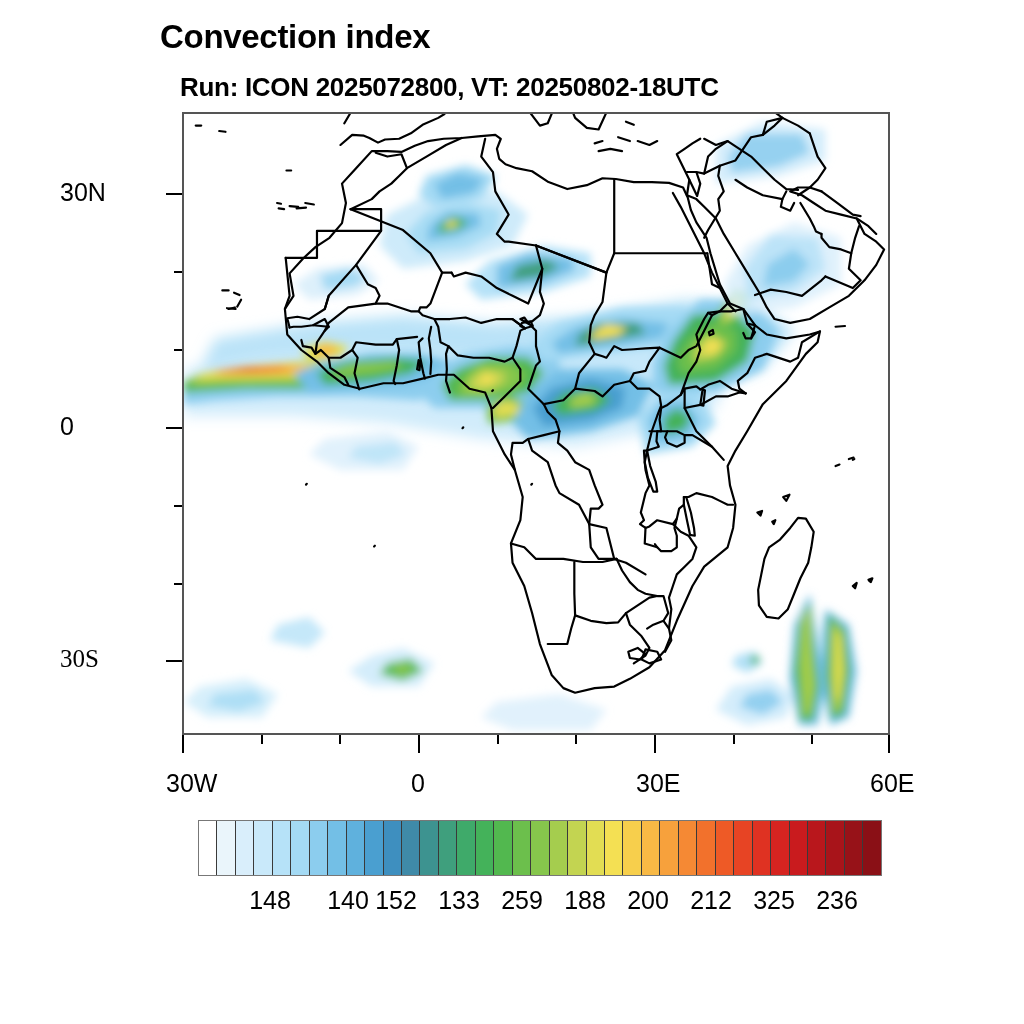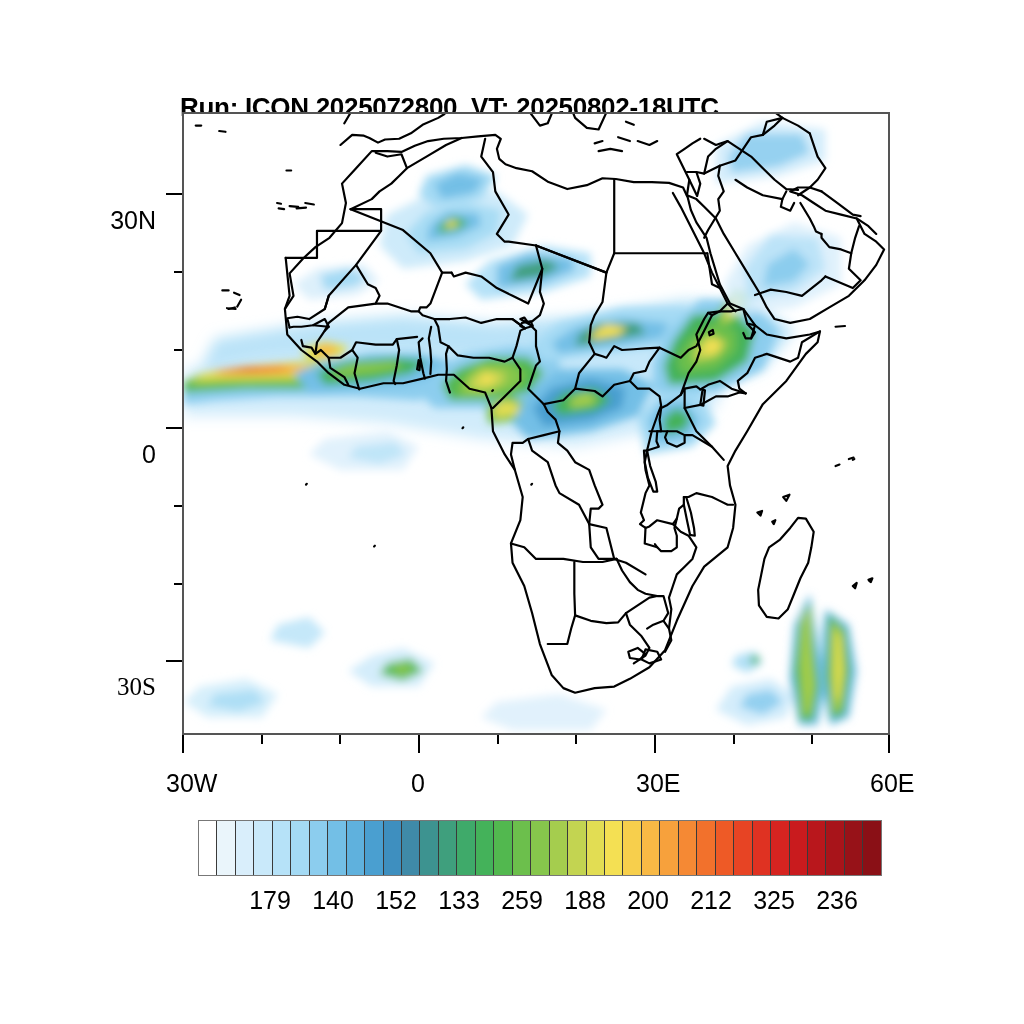--- a/index.html
+++ b/index.html
@@ -5,46 +5,47 @@
 <style>
   html,body{margin:0;padding:0;background:#ffffff;}
   body{width:1024px;height:1024px;overflow:hidden;
        font-family:"Liberation Sans",sans-serif;color:#000;}
   #stage{position:relative;width:1024px;height:1024px;}
 
   
   #title{position:absolute;left:160px;top:18px;font-size:33px;font-weight:bold;
          letter-spacing:-0.3px;white-space:nowrap;}
   #subtitle{position:absolute;left:180px;top:72px;font-size:26px;font-weight:bold;
-            letter-spacing:-0.3px;white-space:nowrap;margin-top:20px;}
+            letter-spacing:-0.3px;white-space:nowrap;}
 
   
   #plot{position:absolute;left:182px;top:112px;width:708px;height:623px;
         border:2px solid #555;box-sizing:border-box;background:#fff;overflow:hidden;}
   #mapsvg{position:absolute;left:0;top:0;width:100%;height:100%;display:block;}
 
   
   .tickv{position:absolute;background:#000;width:2px;}
   .tickh{position:absolute;background:#000;height:2px;}
   .tlab{position:absolute;font-size:25px;font-weight:normal;white-space:nowrap;}
-  .ylab{text-align:right;margin-top:28px;}
+  .ylab{text-align:left;}
 
   
   #cbar{position:absolute;left:198px;top:820px;width:684px;height:56px;
         display:flex;border:1px solid #777;box-sizing:border-box;background:#fff;}
   #cbar .cell{flex:1 1 0;height:100%;border-right:1px solid #3a3a3a;box-sizing:border-box;}
   #cbar .cell:last-child{border-right:none;}
   .cblab{position:absolute;font-size:25px;text-align:center;white-space:nowrap;
          transform:translateX(-50%);top:886px;}
 </style>
 </head>
 <body>
 
 <div id="stage">
 
+  <div id="title">Convection index</div>
   <div id="subtitle">Run: ICON 2025072800,  VT: 20250802-18UTC</div>
 
   <div id="plot">
     <svg id="mapsvg" viewBox="-30 -40 90 80" preserveAspectRatio="none">
       <g transform="translate(0,0) scale(1,-1)">
 
         <defs>
           <filter id="soft" x="-25%" y="-25%" width="150%" height="150%">
             <feGaussianBlur stdDeviation="0.55"></feGaussianBlur>
           </filter>
@@ -488,22 +489,22 @@
       <div class="cell" style="background: rgb(231, 68, 36);"></div>
       <div class="cell" style="background: rgb(223, 50, 34);"></div>
       <div class="cell" style="background: rgb(214, 36, 32);"></div>
       <div class="cell" style="background: rgb(201, 27, 30);"></div>
       <div class="cell" style="background: rgb(185, 23, 28);"></div>
       <div class="cell" style="background: rgb(168, 20, 26);"></div>
       <div class="cell" style="background: rgb(151, 18, 24);"></div>
       <div class="cell" style="background: rgb(138, 16, 22);"></div>
     </div>
 
-  <div class="cblab" style="left:270px;">179</div>
-  <div class="cblab" style="left:333px;">140</div>
+  <div class="cblab" style="left:270px;">148</div>
+  <div class="cblab" style="left:348px;">140</div>
   <div class="cblab" style="left:396px;text-align:center;">152</div>
   <div class="cblab" style="left:459px;">133</div>
   <div class="cblab" style="left:522px;">259</div>
   <div class="cblab" style="left:585px;">188</div>
   <div class="cblab" style="left:648px;">200</div>
   <div class="cblab" style="left:711px;">212</div>
   <div class="cblab" style="left:774px;">325</div>
   <div class="cblab" style="left:837px;">236</div>
 
 </div>

